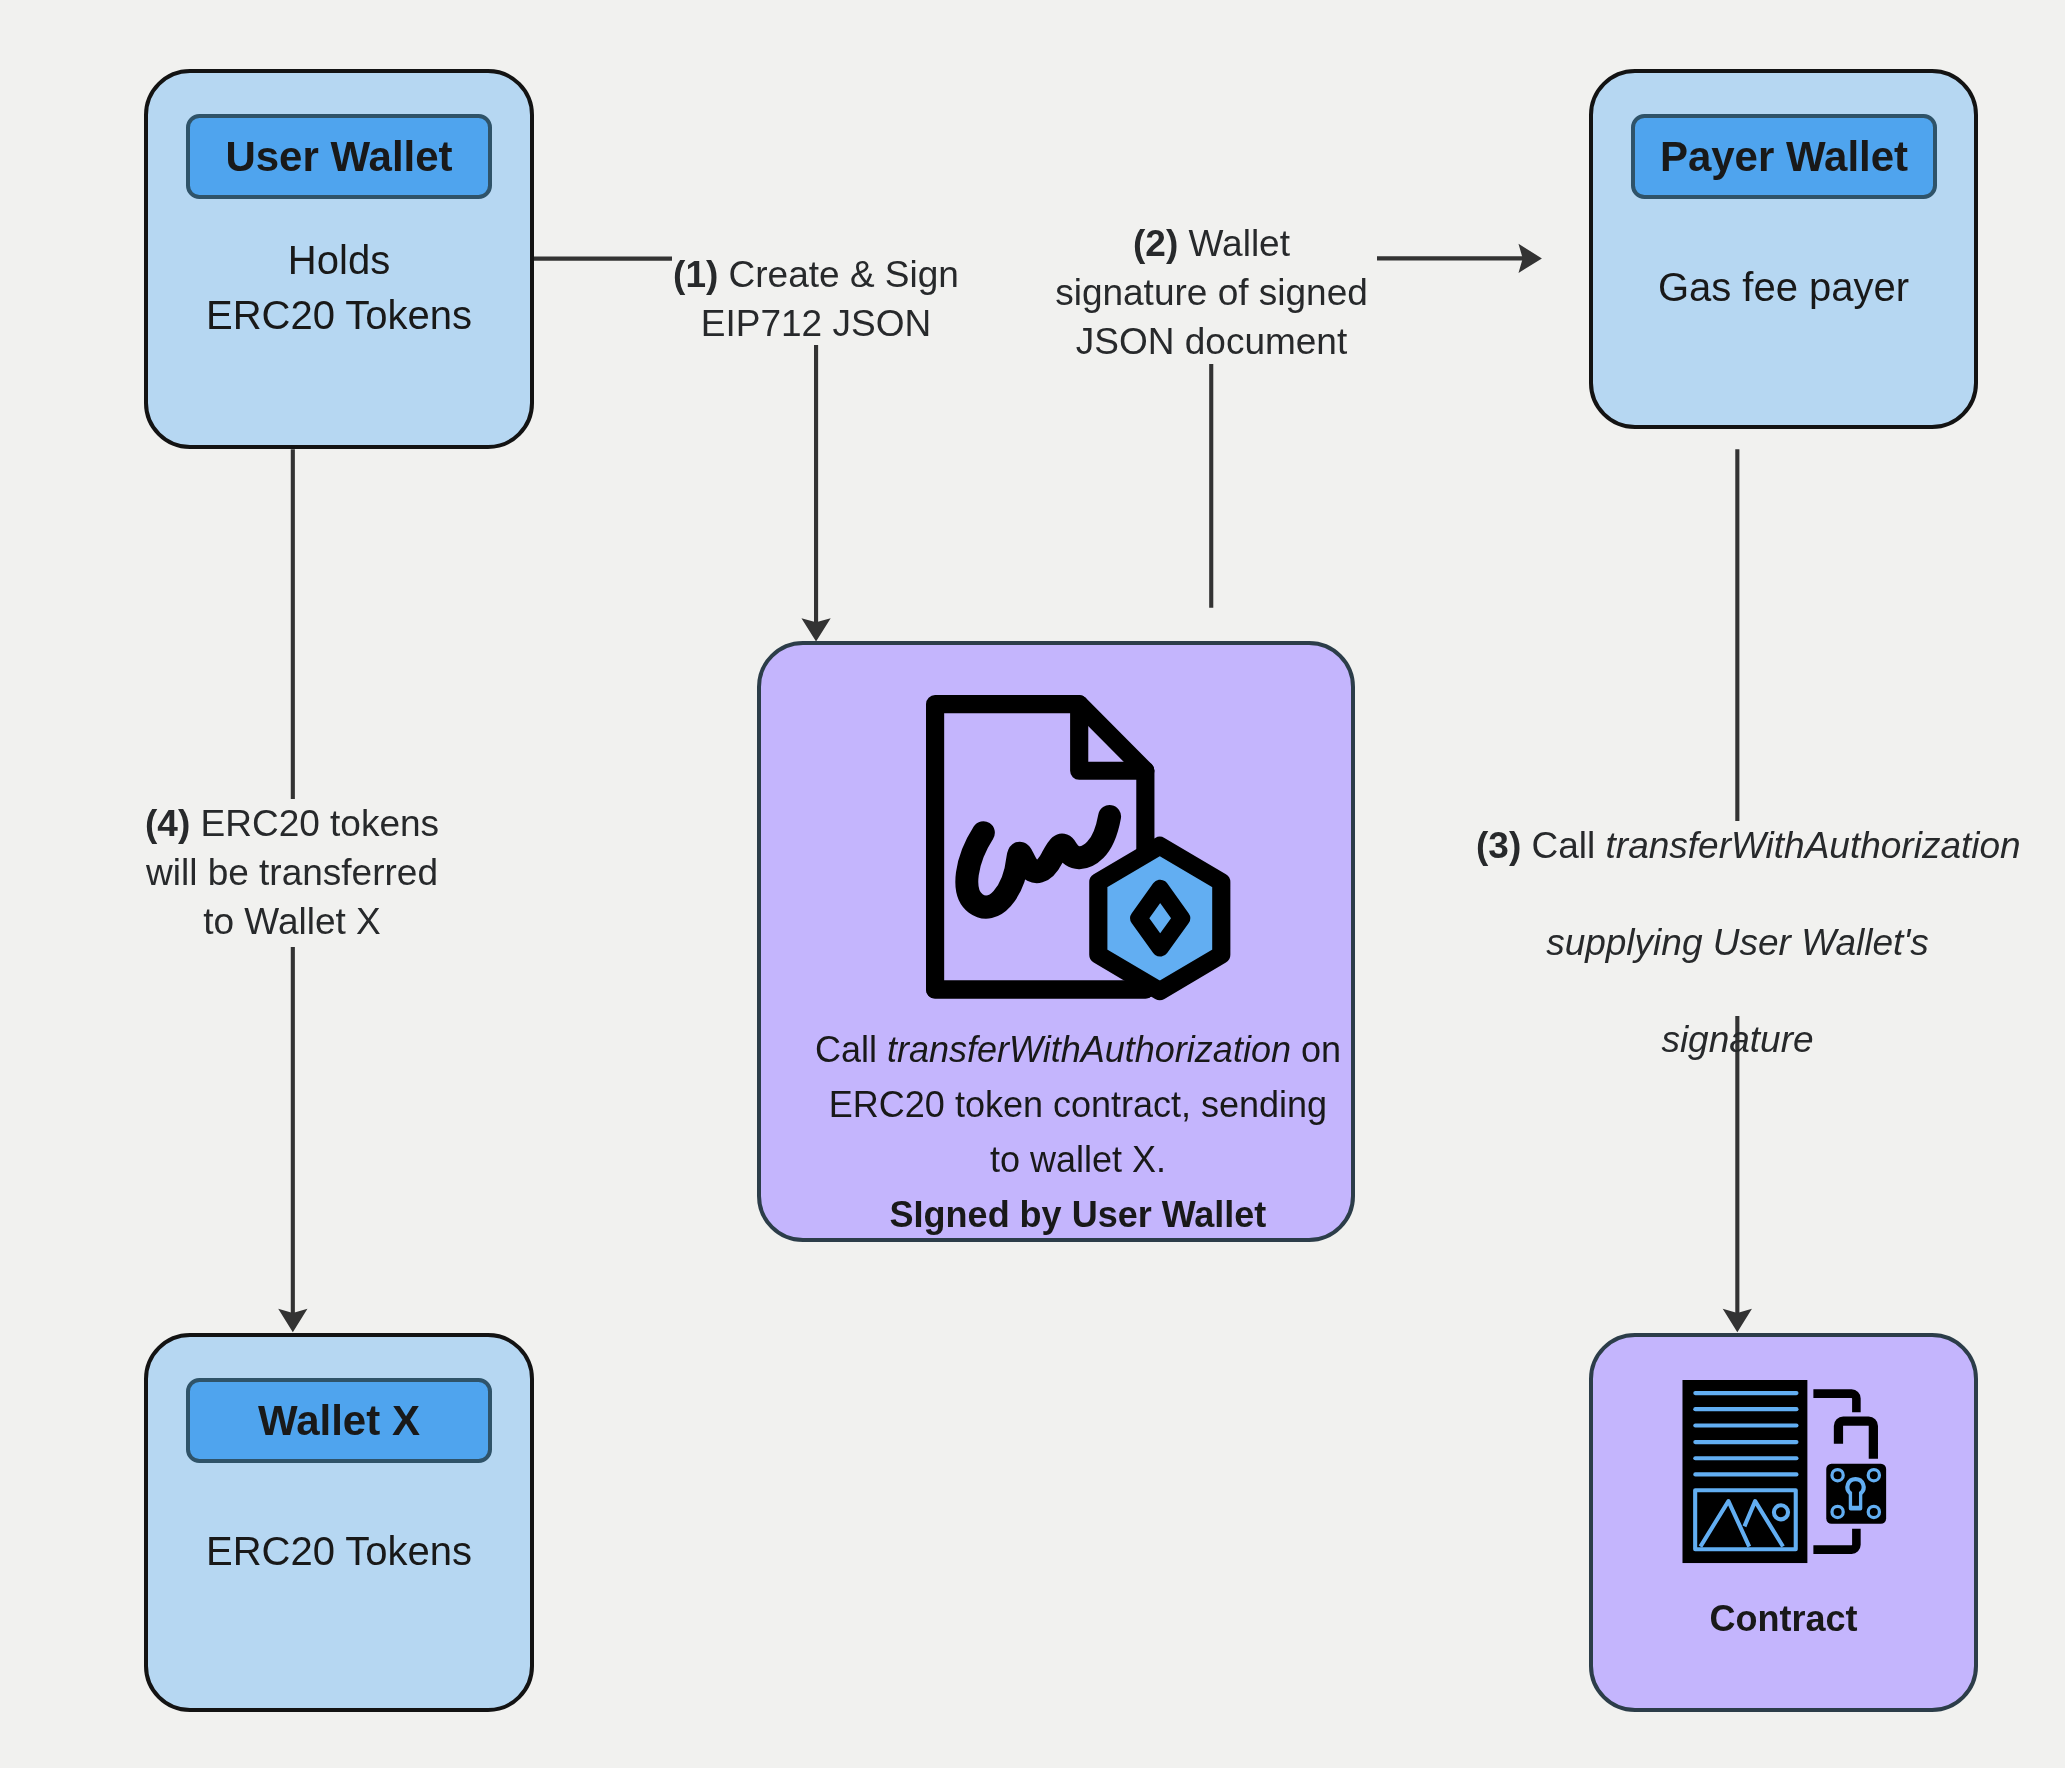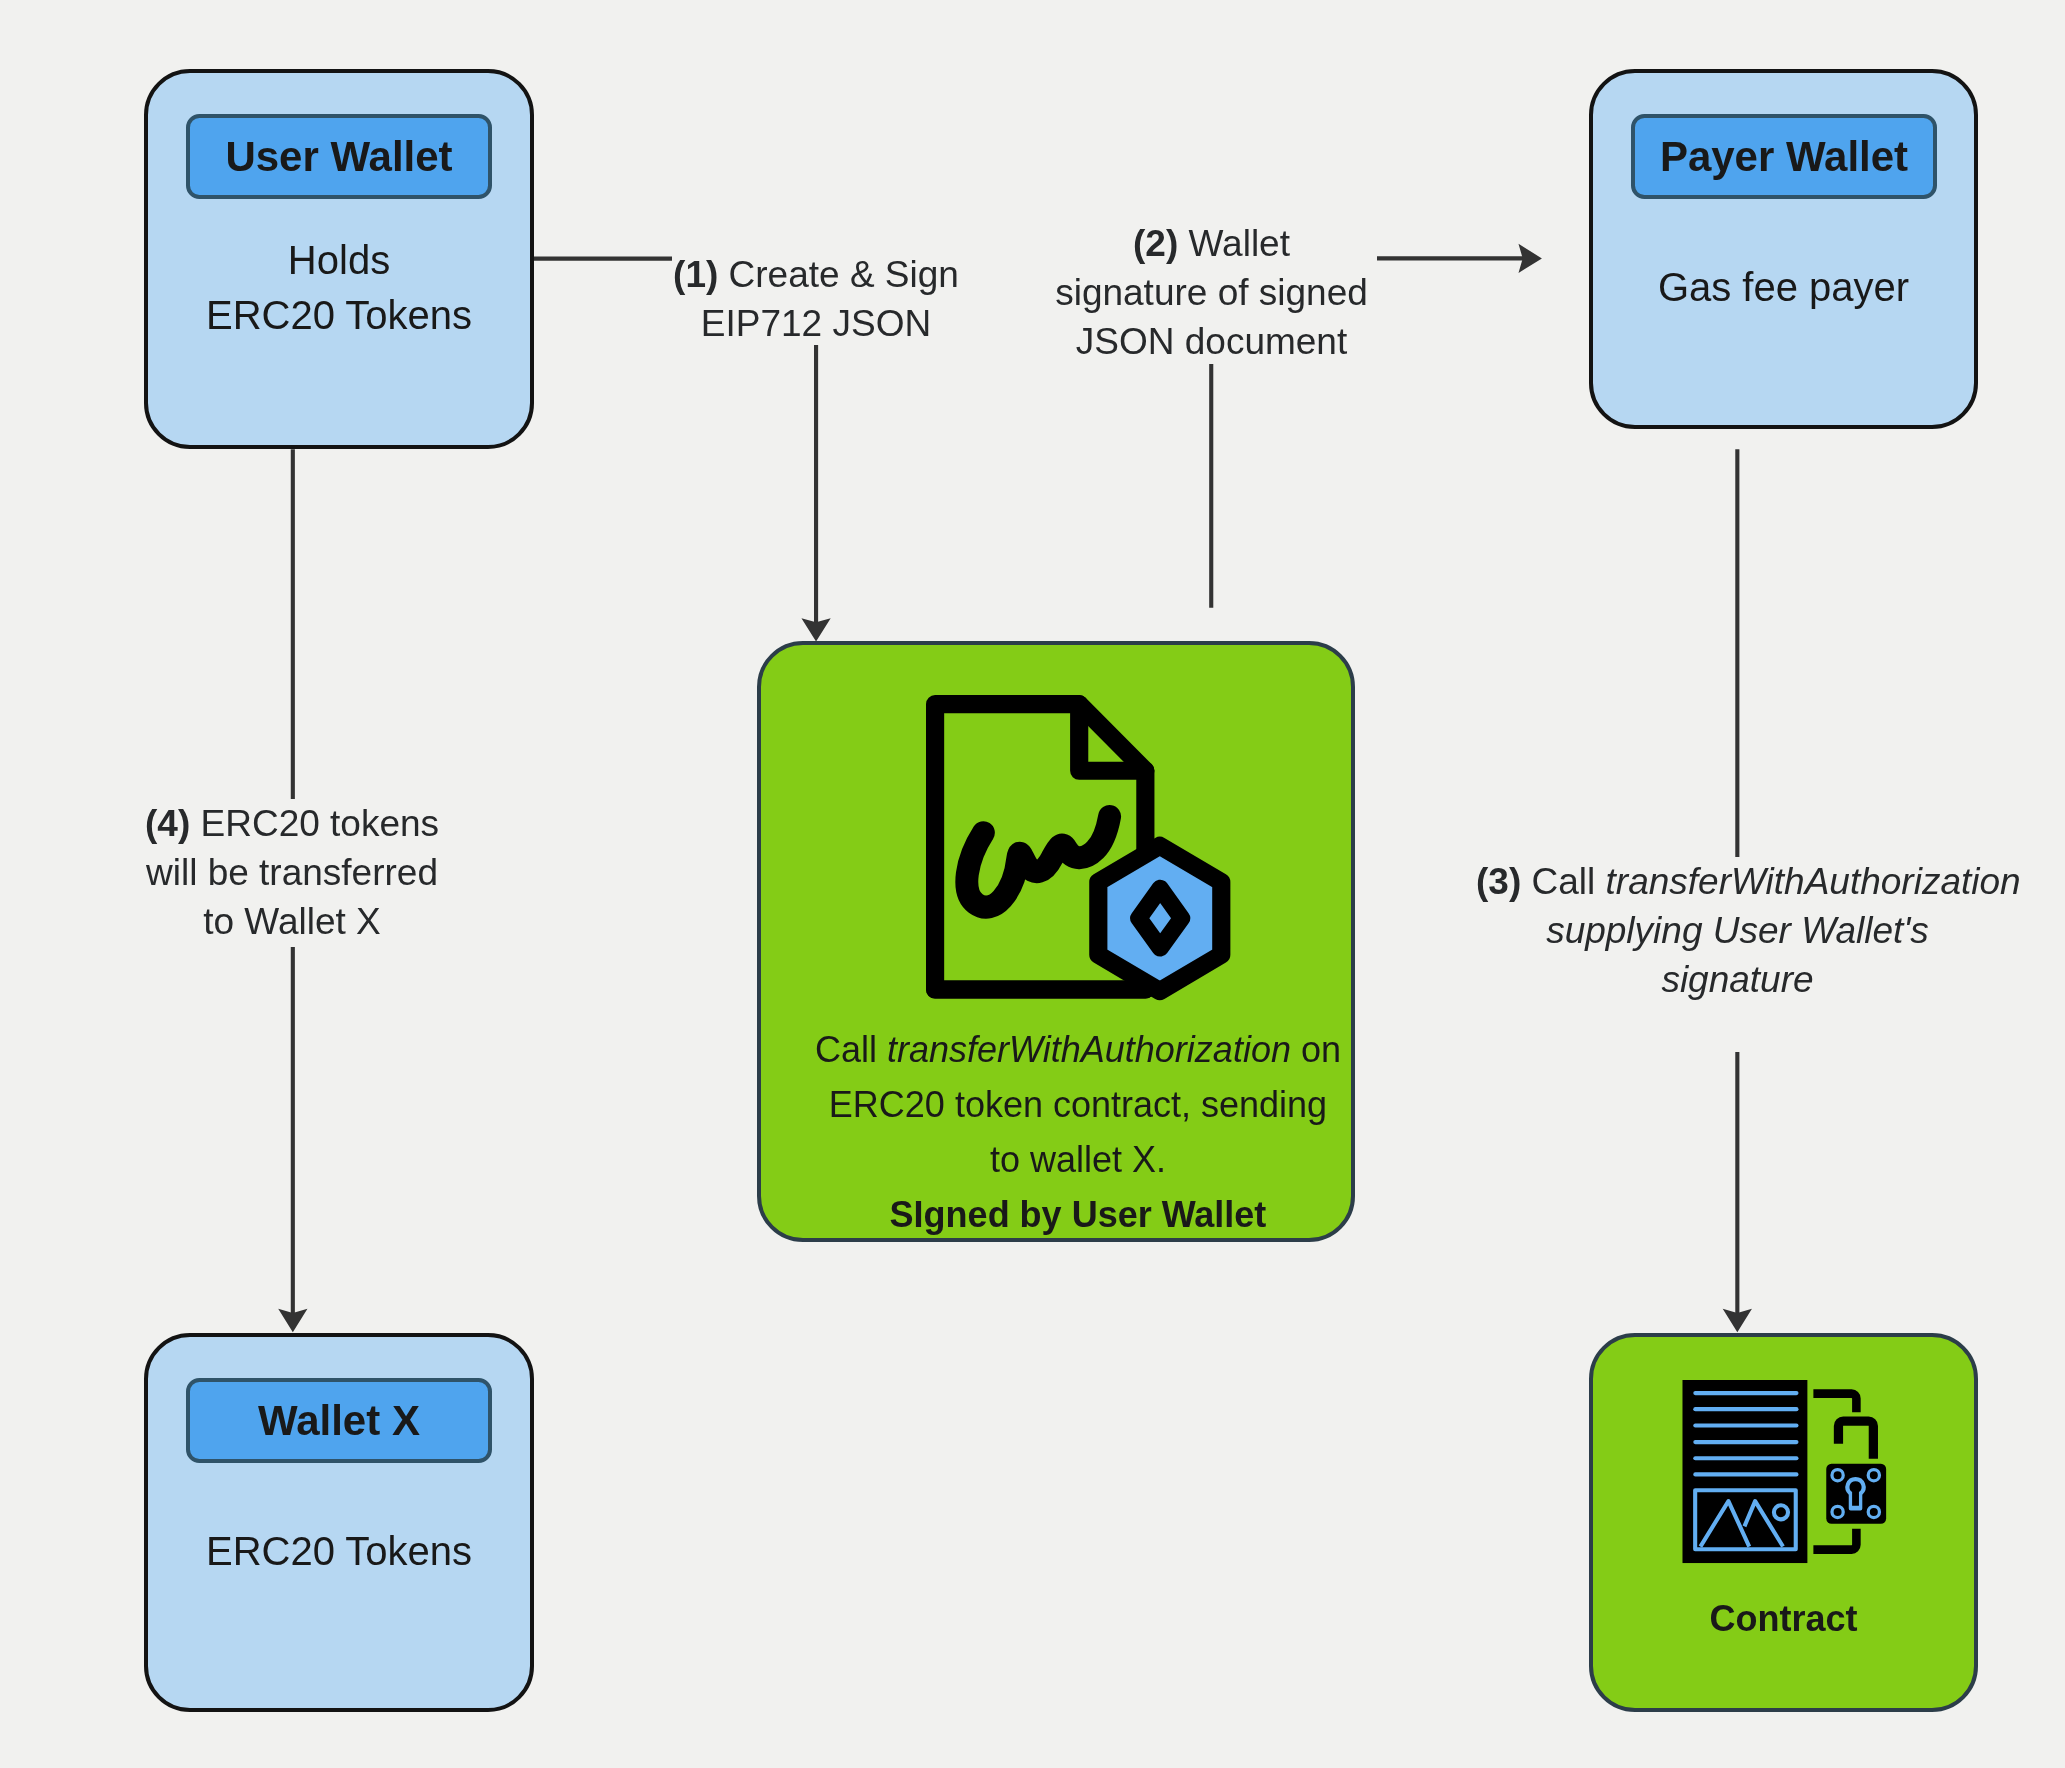--- a/index.html
+++ b/index.html
@@ -2,21 +2,21 @@
 <html><head>
 <meta charset="utf-8">
 <style>
   html,body{margin:0;padding:0;}
   body{width:2066px;height:1768px;background:#f1f1ef;
        font-family:"Liberation Sans",sans-serif;overflow:hidden;}
   #stage{position:relative;width:2066px;height:1768px;background:#f1f1ef;}
 
   .node{position:absolute;box-sizing:border-box;margin-left:46px;}
   .wallet{background:#b6d7f2;border:4px solid #131313;border-radius:46px;}
-  .contract{background:#84cc16;border:4px solid #2c3d49;border-radius:46px;}
+  .contract{background:#c4b5fd;border:4px solid #2c3d49;border-radius:46px;}
 
   .chip{position:absolute;box-sizing:border-box;background:#4fa4ee;
         border:4px solid #2f5369;border-radius:13.4px;
         display:flex;align-items:center;justify-content:center;
         font-weight:bold;color:#191919;font-size:42px;}
 
   .desc{position:absolute;left:0;right:0;color:#191919;text-align:center;
         font-size:40px;line-height:55px;}
   .desc .ln{white-space:nowrap;}
   .desc .bold{font-weight:bold;}
@@ -150,21 +150,21 @@
     <div class="ln"><span class="b">(1)</span><span> Create &amp; Sign</span></div>
     <div class="ln"><span>EIP712 JSON</span></div>
   </div>
 
   <div class="elabel" style="left:1046px;top:217px;width:331px;height:147px;padding-top:1.9px;">
     <div class="ln"><span class="b">(2)</span><span> Wallet</span></div>
     <div class="ln"><span>signature of signed</span></div>
     <div class="ln"><span>JSON document</span></div>
   </div>
 
-  <div class="elabel" style="left:1476px;top:857px;width:523px;height:195px;padding-top:0px;">
+  <div class="elabel" style="left:1476px;top:821px;width:523px;height:195px;padding-top:0px;gap:48px;">
     <div class="ln"><span class="b">(3)</span><span> Call </span><span class="i">transferWithAuthorization</span></div>
     <div class="ln"><span class="i">supplying User Wallet's</span></div>
     <div class="ln"><span class="i">signature</span></div>
   </div>
 
   <div class="elabel" style="left:145px;top:799px;width:294px;height:148px;padding-top:0px;">
     <div class="ln"><span class="b">(4)</span><span> ERC20 tokens</span></div>
     <div class="ln"><span>will be transferred</span></div>
     <div class="ln"><span>to Wallet X</span></div>
   </div>

